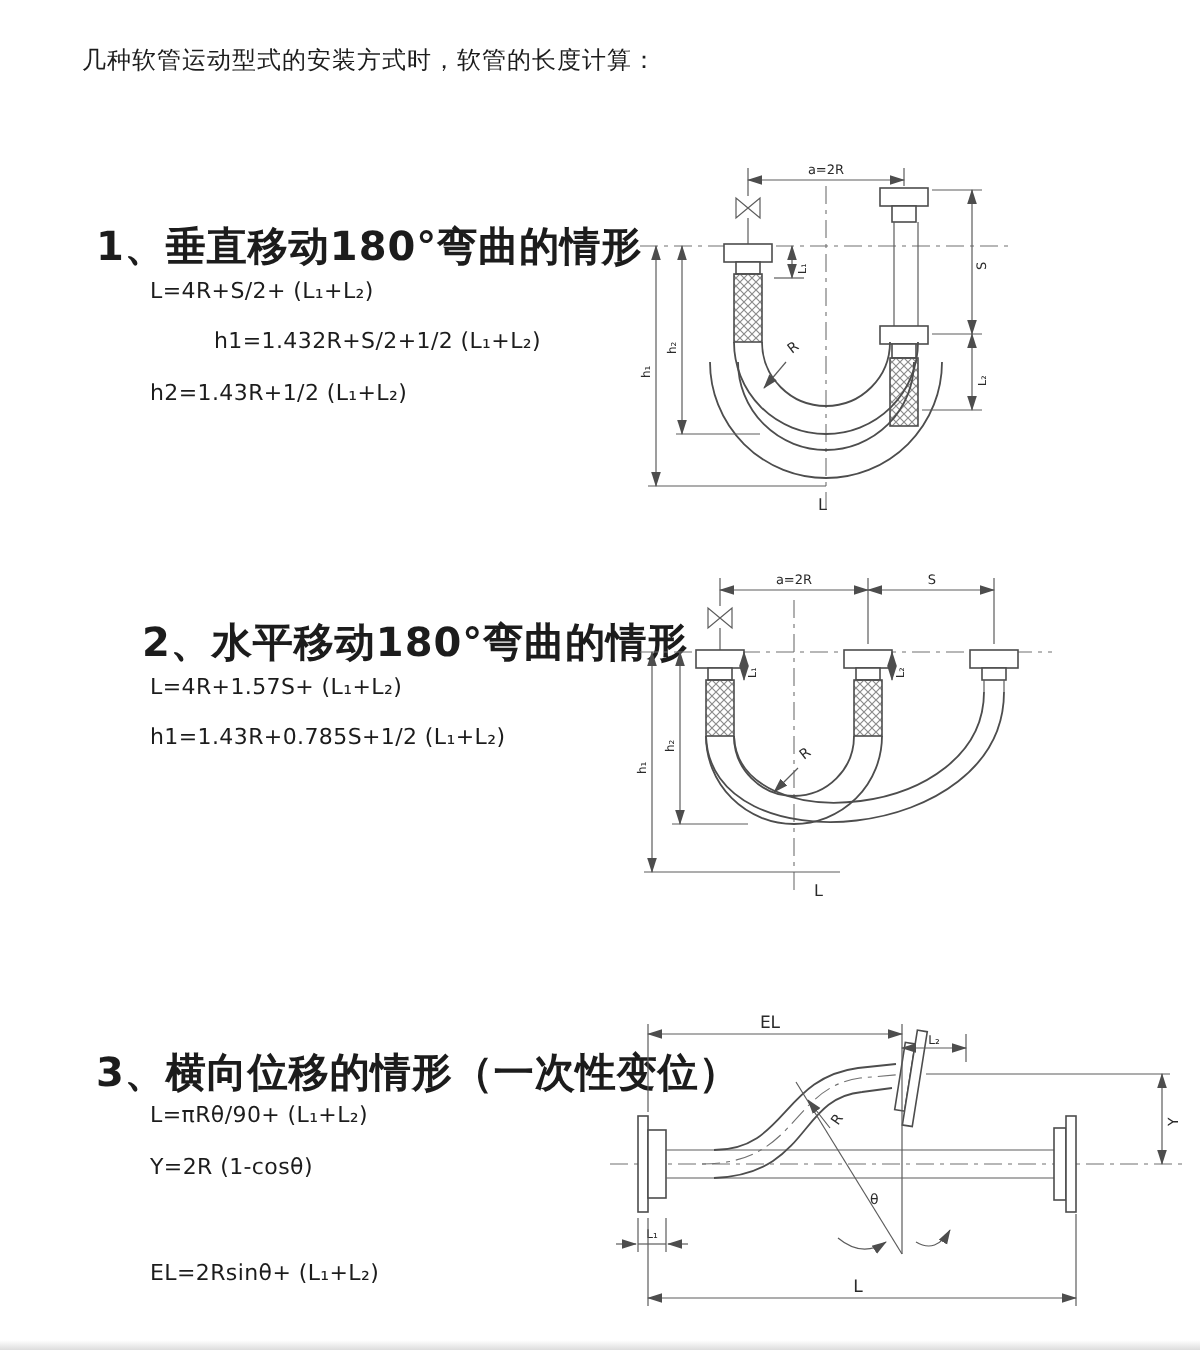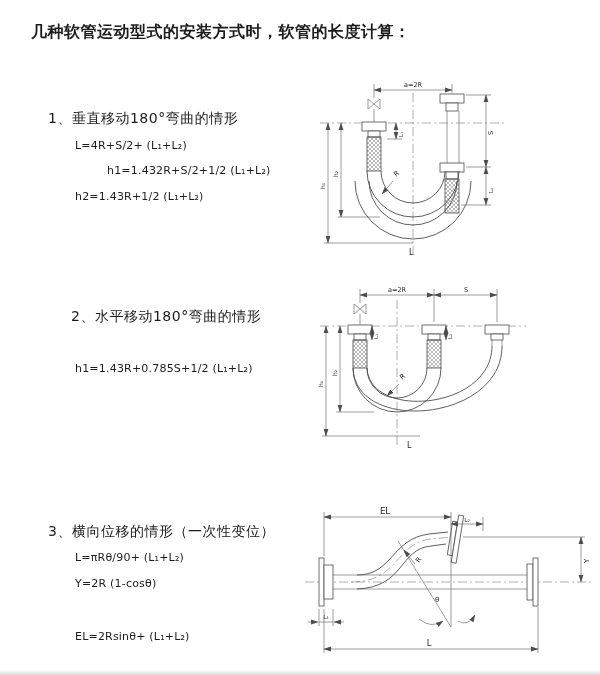--- a/index.html
+++ b/index.html
@@ -1,20 +1,20 @@
 <!DOCTYPE html>
 <html><head>
 <meta charset="utf-8">
 <style>
   * { margin:0; padding:0; box-sizing:border-box; }
   html,body { width:600px; height:675px; }
   body { background:#ffffff; font-family:"DejaVu Sans", sans-serif; color:#1c1c1c; position:relative; overflow:hidden; }
   .page { position:absolute; left:0; top:0; width:600px; height:675px; background:#fff; }
-  .title { position:absolute; left:31px; top:22px; font-size:16px; font-weight:700; letter-spacing:0.5px; white-space:nowrap; }
-  .sec-heading { position:absolute; font-size:14px; font-weight:400; letter-spacing:0.5px; white-space:nowrap; }
+  .title { position:absolute; left:41px; top:22px; font-size:12px; font-weight:400; letter-spacing:0.5px; white-space:nowrap; }
+  .sec-heading { position:absolute; font-size:20px; font-weight:700; letter-spacing:0.5px; white-space:nowrap; }
   .formula { position:absolute; font-size:11px; font-weight:500; letter-spacing:0.2px; white-space:nowrap; }
   svg.dia { position:absolute; overflow:visible; }
   .dln { stroke:#4d4d4d; stroke-width:0.9; fill:none; }
   .thin { stroke:#5c5c5c; stroke-width:0.6; fill:none; }
   .cl { stroke:#707070; stroke-width:0.55; fill:none; stroke-dasharray:9 3 2 3; }
   .fit { stroke:#4d4d4d; stroke-width:0.8; fill:#ffffff; }
   .lbl { fill:#2a2a2a; font-family:"DejaVu Sans",sans-serif; }
   .scan-edge { position:absolute; left:0; bottom:0; width:600px; height:5px;
                background:linear-gradient(to bottom,#ffffff,#dcdcdc); }
 </style>
@@ -111,20 +111,21 @@
 
     <g>
       <text class="lbl" font-size="7" transform="translate(82,100) rotate(-38)">R</text>
       <line class="thin" x1="79" y1="104" x2="68" y2="117" marker-end="url(#d1a)"></line>
     </g>
 
     <text class="lbl" x="95" y="178" font-size="8">L</text>
   </svg>
 
   <div class="sec-heading" style="left:48px; top:308px;margin-left:23px;">2、水平移动180°弯曲的情形</div>
+  <div class="formula" style="left:75px; top:337px;">L=4R+1.57S+ (L₁+L₂)</div>
   <div class="formula" style="left:75px; top:362px;">h1=1.43R+0.785S+1/2 (L₁+L₂)</div>
 
   <svg class="dia" style="left:314px; top:282px;" width="278" height="174" viewBox="0 0 278 174">
     <defs>
       <marker id="d2a" markerWidth="8" markerHeight="8" refX="7" refY="3" orient="auto-start-reverse" markerUnits="userSpaceOnUse">
         <path d="M0,0.6 L7.5,3 L0,5.4 Z" fill="#4d4d4d"></path>
       </marker>
       <pattern id="d2b" width="4" height="4" patternUnits="userSpaceOnUse">
         <path d="M0,0 L4,4 M4,0 L0,4" stroke="#8b8b8b" stroke-width="0.6"></path>
       </pattern>

